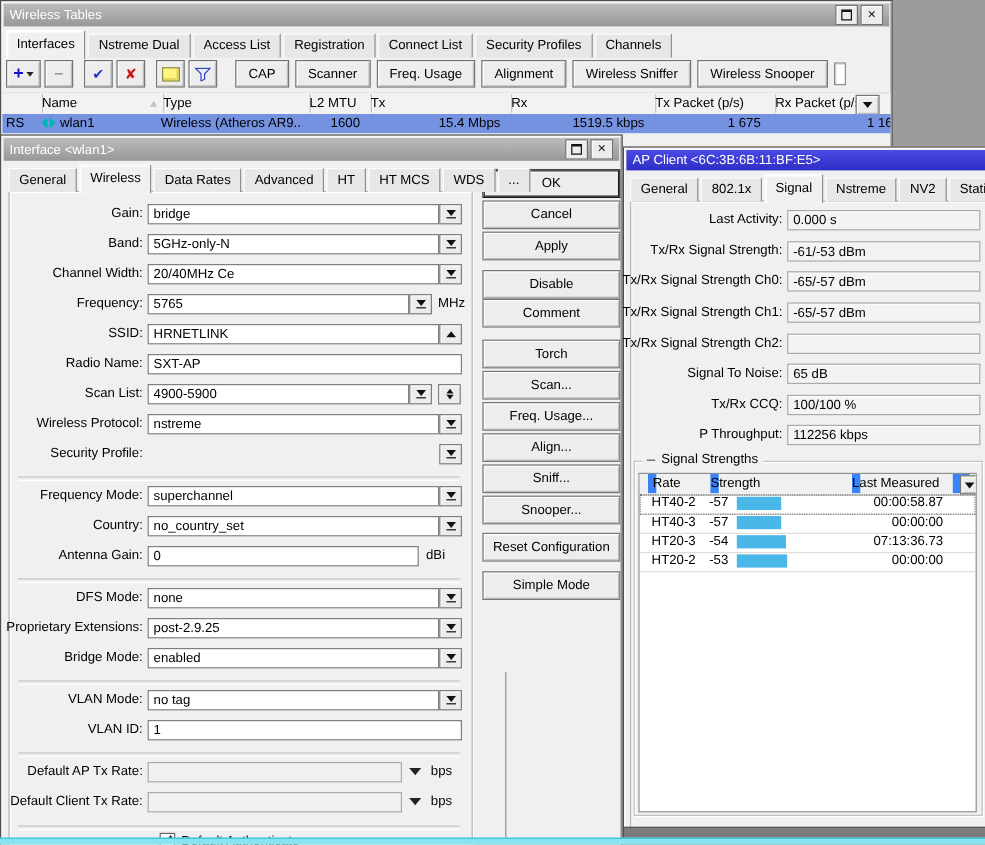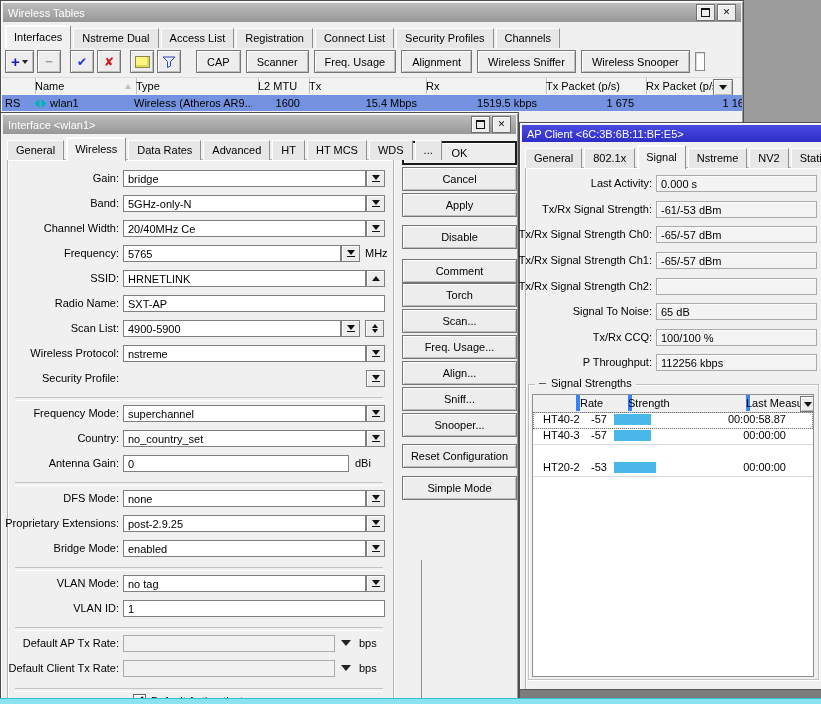--- a/index.html
+++ b/index.html
@@ -116,21 +116,21 @@
   .apbox{
     position:absolute;left:136px;top:0;width:161px;height:17px;box-sizing:border-box;
     background:#f3f3f3;border:1px solid #a9a9a9;box-shadow:inset 1px 1px 0 #fdfdfd;
     display:flex;align-items:center;padding:0 4px;white-space:nowrap;
   }
   .fieldset{position:absolute;border:1px solid #c2c2c2;box-shadow:inset 1px 1px 0 #fff,1px 1px 0 #fff;}
   .legend{position:absolute;top:-8px;left:6px;background:#f0f0f0;padding:0 4px;display:flex;align-items:center;white-space:nowrap;}
   .collapse-minus{width:7px;height:0;border-top:1px solid #555;margin-right:5px;}
   .sigtable{position:absolute;left:3px;top:9px;width:282px;height:283px;background:#fff;border:1px solid #8f8f8f;box-sizing:border-box;overflow:hidden;}
   .sighdr{position:absolute;left:0;top:0;width:100%;height:17px;background:#f0f0f0;border-bottom:1px solid #bdbdbd;}
-  .sighdr-cell{position:absolute;top:0;height:16px;line-height:16px;padding-left:4px;border-right:4px solid #3b82f6;box-shadow:1px 0 0 #fff;white-space:nowrap;overflow:hidden;margin-left:36px;}
+  .sighdr-cell{position:absolute;top:0;height:16px;line-height:16px;padding-left:4px;border-right:7px solid #3b82f6;box-shadow:1px 0 0 #fff;white-space:nowrap;overflow:hidden;}
   .sig-dropbtn{position:absolute;top:1px;width:14px;height:14px;}
   .sig-dropbtn .tri{width:0;height:0;border-left:4px solid transparent;border-right:4px solid transparent;border-top:5px solid #111;}
   .sigrow{position:absolute;left:0;width:280px;height:16px;border-bottom:1px solid #dcdcdc;}
   .sigrow.focused{outline:1px dotted #777;outline-offset:-1px;}
   .sigcell{position:absolute;top:0;height:29px;line-height:15px;white-space:nowrap;overflow:hidden;}
   .sigbar{position:absolute;top:2px;height:11px;background:#49b7e8;}
   
   .bg-edge{position:absolute;width:1px;background:#8f8f8f;}
   .ap-bottom-band{position:absolute;background:#7c7c7c;border-top:1px solid #565656;}
   .cyan-strip{position:absolute;left:0;top:698px;width:821px;height:6px;background:#8ae4ef;border-top:1px solid #2fc3d5;box-sizing:border-box;z-index:50;}
@@ -446,21 +446,21 @@
     <span class="cb">
         <span class="mark"></span>
       </span>
     <span>Default Authenticate</span>
   </div>
 
   <span class="btn side-btn default" style="top:28px;">OK</span>
   <span class="btn side-btn" style="top:54px;">Cancel</span>
   <span class="btn side-btn" style="top:80px;">Apply</span>
   <span class="btn side-btn" style="top:112px;">Disable</span>
-  <span class="btn side-btn" style="top:146px;">Comment</span>
+  <span class="btn side-btn" style="top:136px;">Comment</span>
   <span class="btn side-btn" style="top:170px;">Torch</span>
   <span class="btn side-btn" style="top:196px;">Scan...</span>
   <span class="btn side-btn" style="top:222px;">Freq. Usage...</span>
   <span class="btn side-btn" style="top:248px;">Align...</span>
   <span class="btn side-btn" style="top:274px;">Sniff...</span>
   <span class="btn side-btn" style="top:300px;">Snooper...</span>
   <span class="btn side-btn" style="top:331px;">Reset Configuration</span>
   <span class="btn side-btn" style="top:363px;">Simple Mode</span>
 </div>
 
@@ -554,20 +554,26 @@
         <span class="sigcell" style="left:58px;width:24px;">-57</span>
         <span class="sigbar" style="left: 81px; width: 37px;"></span>
         <span class="sigcell" style="left:173px;width:80px;text-align:right;">00:00:58.87</span>
       </div>
       <div class="sigrow" style="top:33px;">
         <span class="sigcell" style="left:10px;width:45px;">HT40-3</span>
         <span class="sigcell" style="left:58px;width:24px;">-57</span>
         <span class="sigbar" style="left: 81px; width: 37px;"></span>
         <span class="sigcell" style="left:173px;width:80px;text-align:right;">00:00:00</span>
       </div>
+      <div class="sigrow" style="top:49px;">
+        <span class="sigcell" style="left:10px;width:45px;">HT20-3</span>
+        <span class="sigcell" style="left:58px;width:24px;">-54</span>
+        <span class="sigbar" style="left: 81px; width: 41px;"></span>
+        <span class="sigcell" style="left:173px;width:80px;text-align:right;">07:13:36.73</span>
+      </div>
       <div class="sigrow" style="top:65px;">
         <span class="sigcell" style="left:10px;width:45px;">HT20-2</span>
         <span class="sigcell" style="left:58px;width:24px;">-53</span>
         <span class="sigbar" style="left: 81px; width: 42px;"></span>
         <span class="sigcell" style="left:173px;width:80px;text-align:right;">00:00:00</span>
       </div>
     </div>
   </div>
 
   <div class="ap-bottom-band" style="left:0;top:566px;width:303px;height:11px;"></div>

